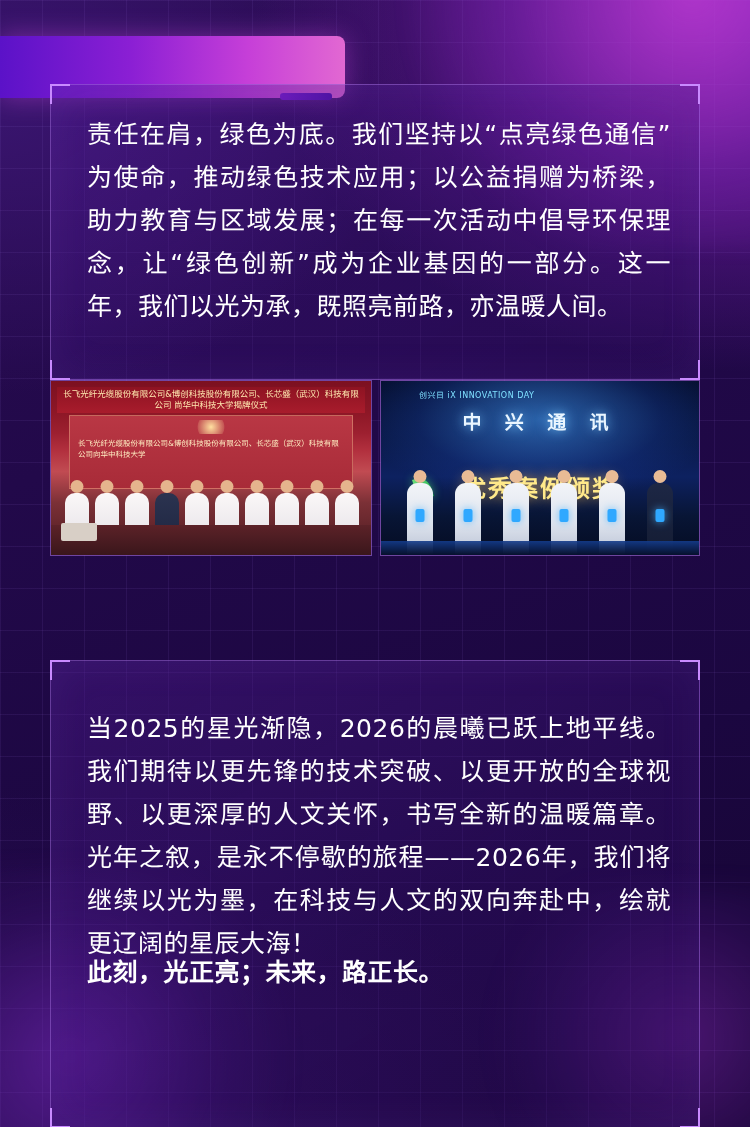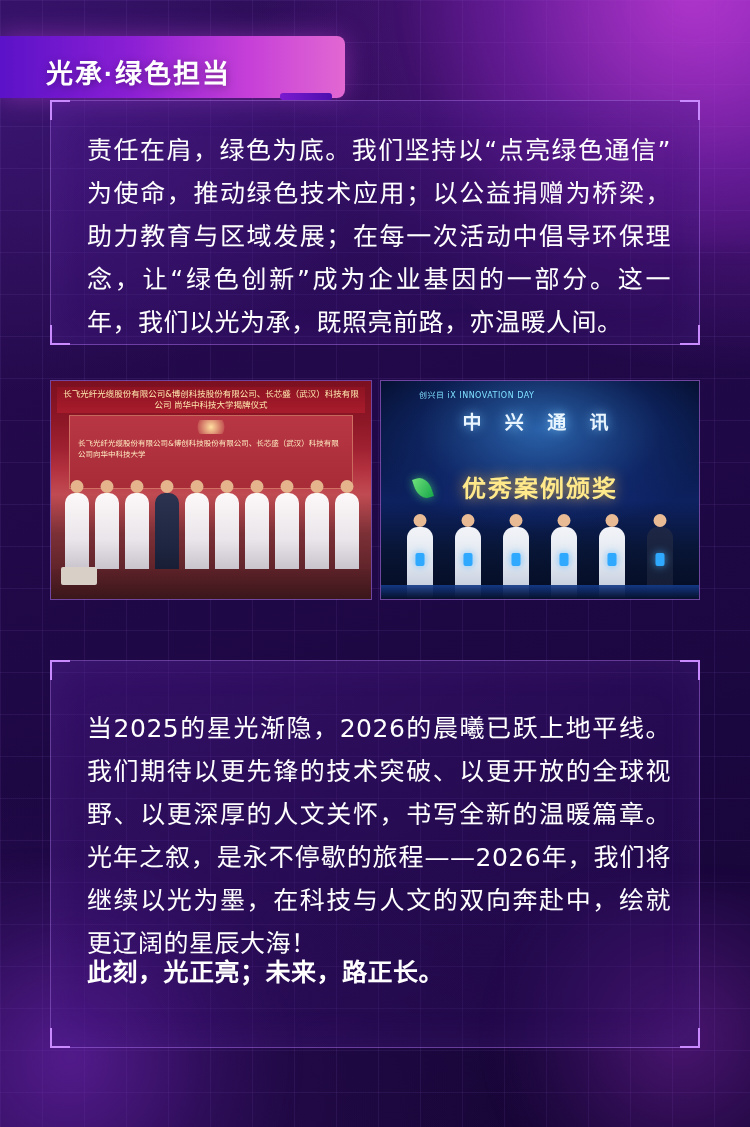--- a/index.html
+++ b/index.html
@@ -118,22 +118,22 @@
     position: absolute;
     width: 18px;
     height: 18px;
     border: 0 solid #c98bff;
   }
   .corner.tl { top: -1px; left: -1px; border-top-width: 2px; border-left-width: 2px; }
   .corner.tr { top: -1px; right: -1px; border-top-width: 2px; border-right-width: 2px; }
   .corner.bl { bottom: -1px; left: -1px; border-bottom-width: 2px; border-left-width: 2px; }
   .corner.br { bottom: -1px; right: -1px; border-bottom-width: 2px; border-right-width: 2px; }
 
-  #card-intro { top: 100px; height: 245px; }
-  #card-closing { top: 660px; height: 388px; }
+  #card-intro { top: 84px; height: 296px; }
+  #card-closing { top: 660px; height: 468px; }
 
   .body-text {
     position: absolute;
     left: 36px;
     right: 28px;
     top: 28px;
     font-size: 25px;
     line-height: 43px;
     letter-spacing: 0.5px;
     color: #ffffff;
@@ -141,21 +141,21 @@
     font-family: "DejaVu Sans", "Liberation Sans", sans-serif;
     white-space: pre-wrap;
   }
   #closing-paragraph-1 { top: 46px; }
   #closing-paragraph-2 { top: 290px; font-weight: bold; }
 
   
   .photo {
     position: absolute;
     top: 380px;
-    height: 220px;
+    height: 176px;
     border: 1px solid rgba(190,130,250,0.5);
     box-sizing: border-box;
     overflow: hidden;
   }
   #photo-left { left: 50px; width: 322px; }
   #photo-right { left: 380px; width: 320px; }
 
   
   .pl-bg {
     position: absolute; inset: 0;
@@ -271,21 +271,20 @@
 <body>
 
 <div class="page">
   <div class="grid-overlay"></div>
   <div class="glow-top-right"></div>
   <div class="glow-bottom-left"></div>
   <div class="glow-bottom-right"></div>
 
   <div class="header">
     <div class="header-bar"></div>
-    <div class="header-title">光承·绿色担当</div>
     <div class="header-underline"></div>
   </div>
 
   <div class="card" id="card-intro">
     <span class="corner tl"></span>
     <span class="corner tr"></span>
     <span class="corner bl"></span>
     <span class="corner br"></span>
     <div class="body-text">责任在肩，绿色为底。我们坚持以“点亮绿色通信”为使命，推动绿色技术应用；以公益捐赠为桥梁，助力教育与区域发展；在每一次活动中倡导环保理念，让“绿色创新”成为企业基因的一部分。这一年，我们以光为承，既照亮前路，亦温暖人间。</div>
   </div>

